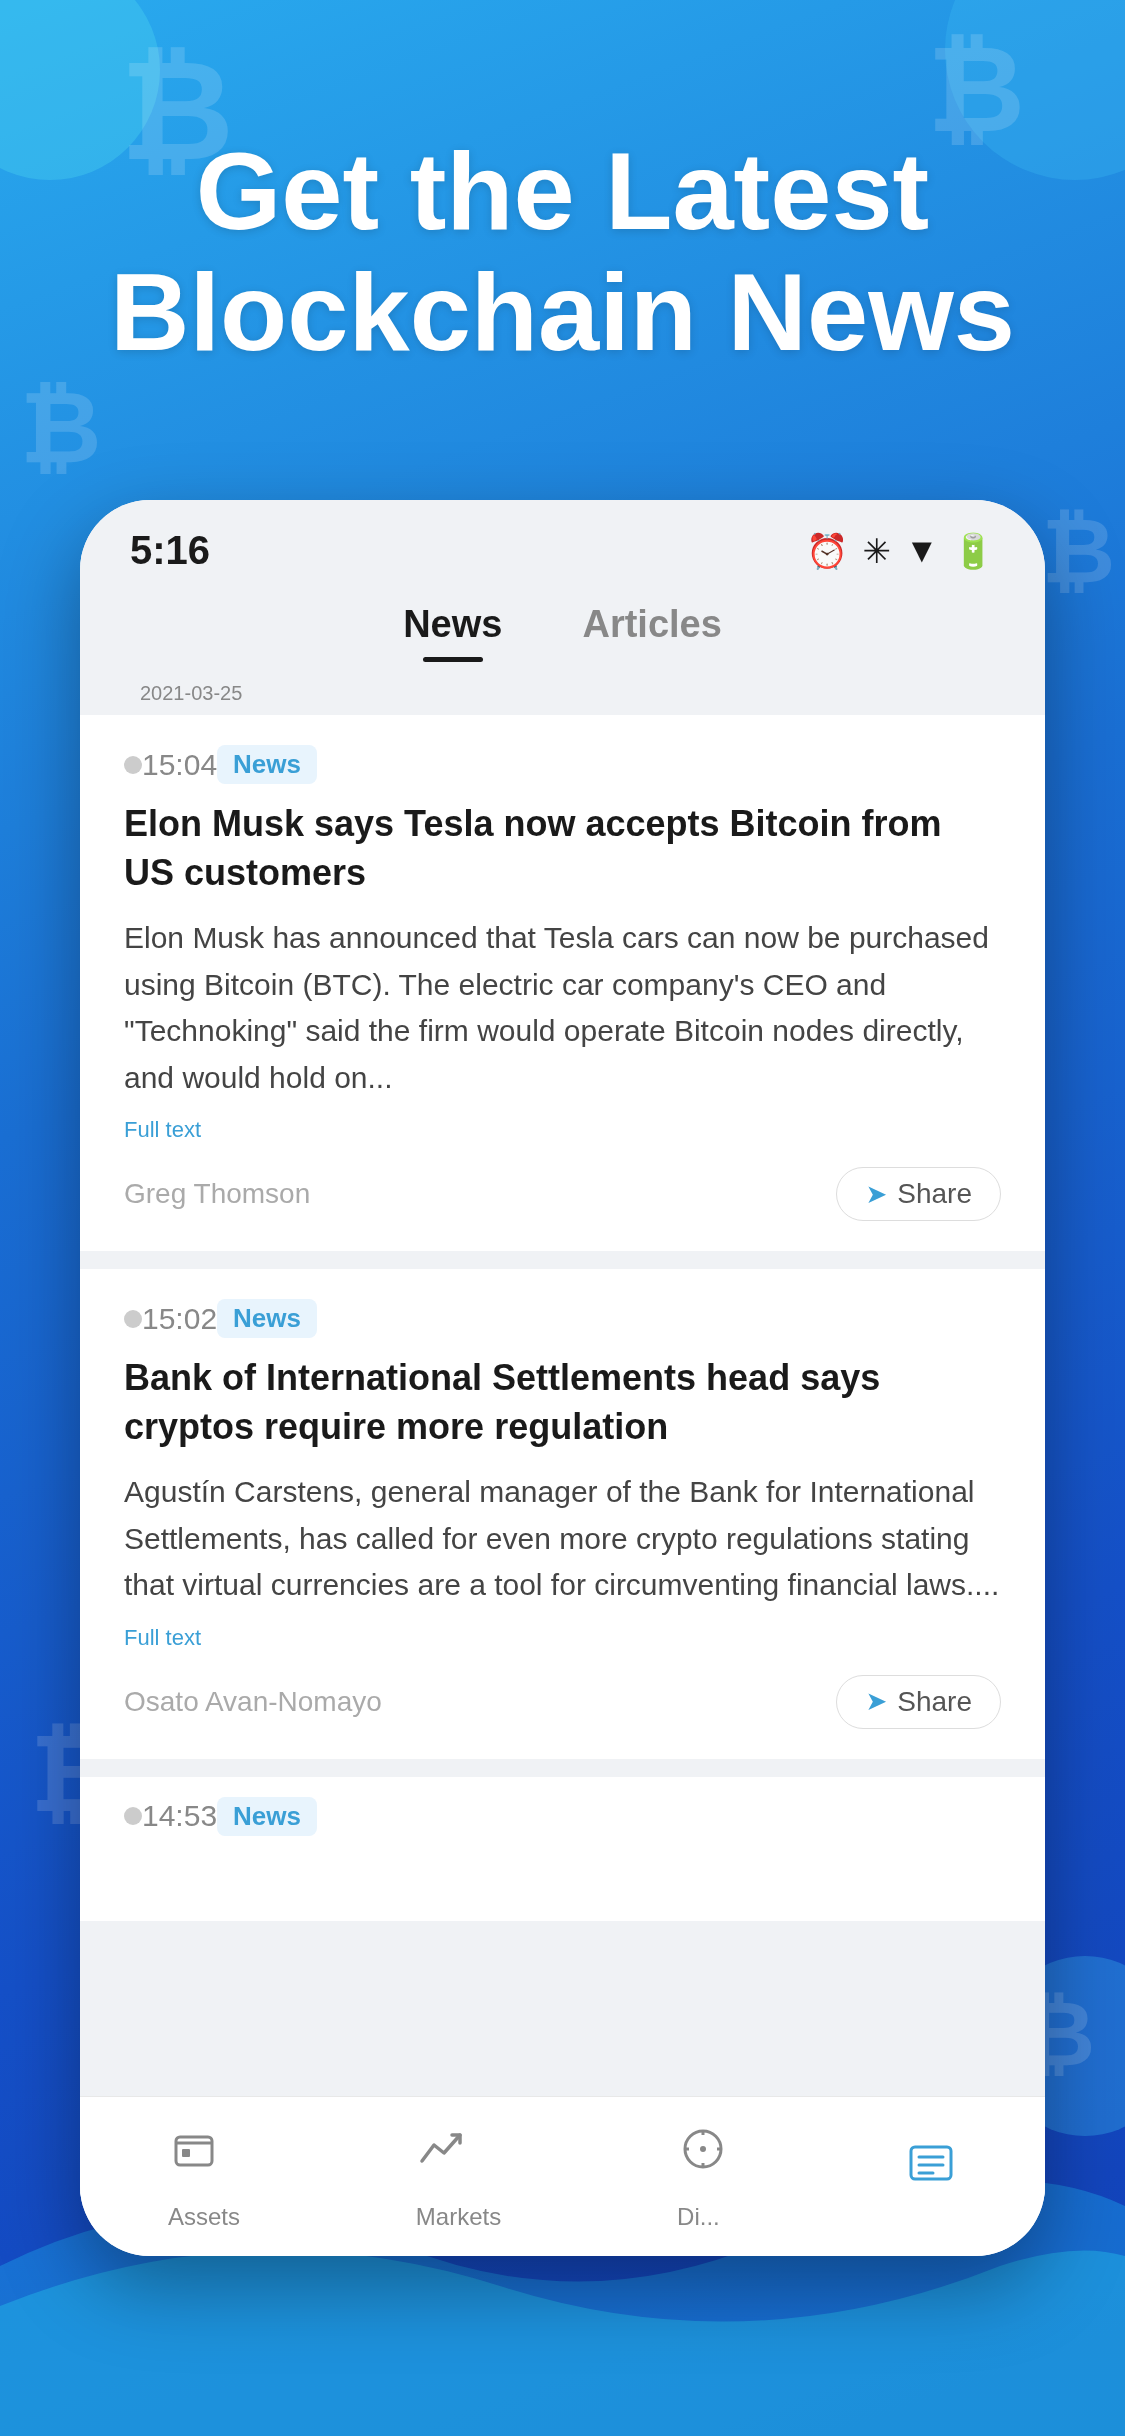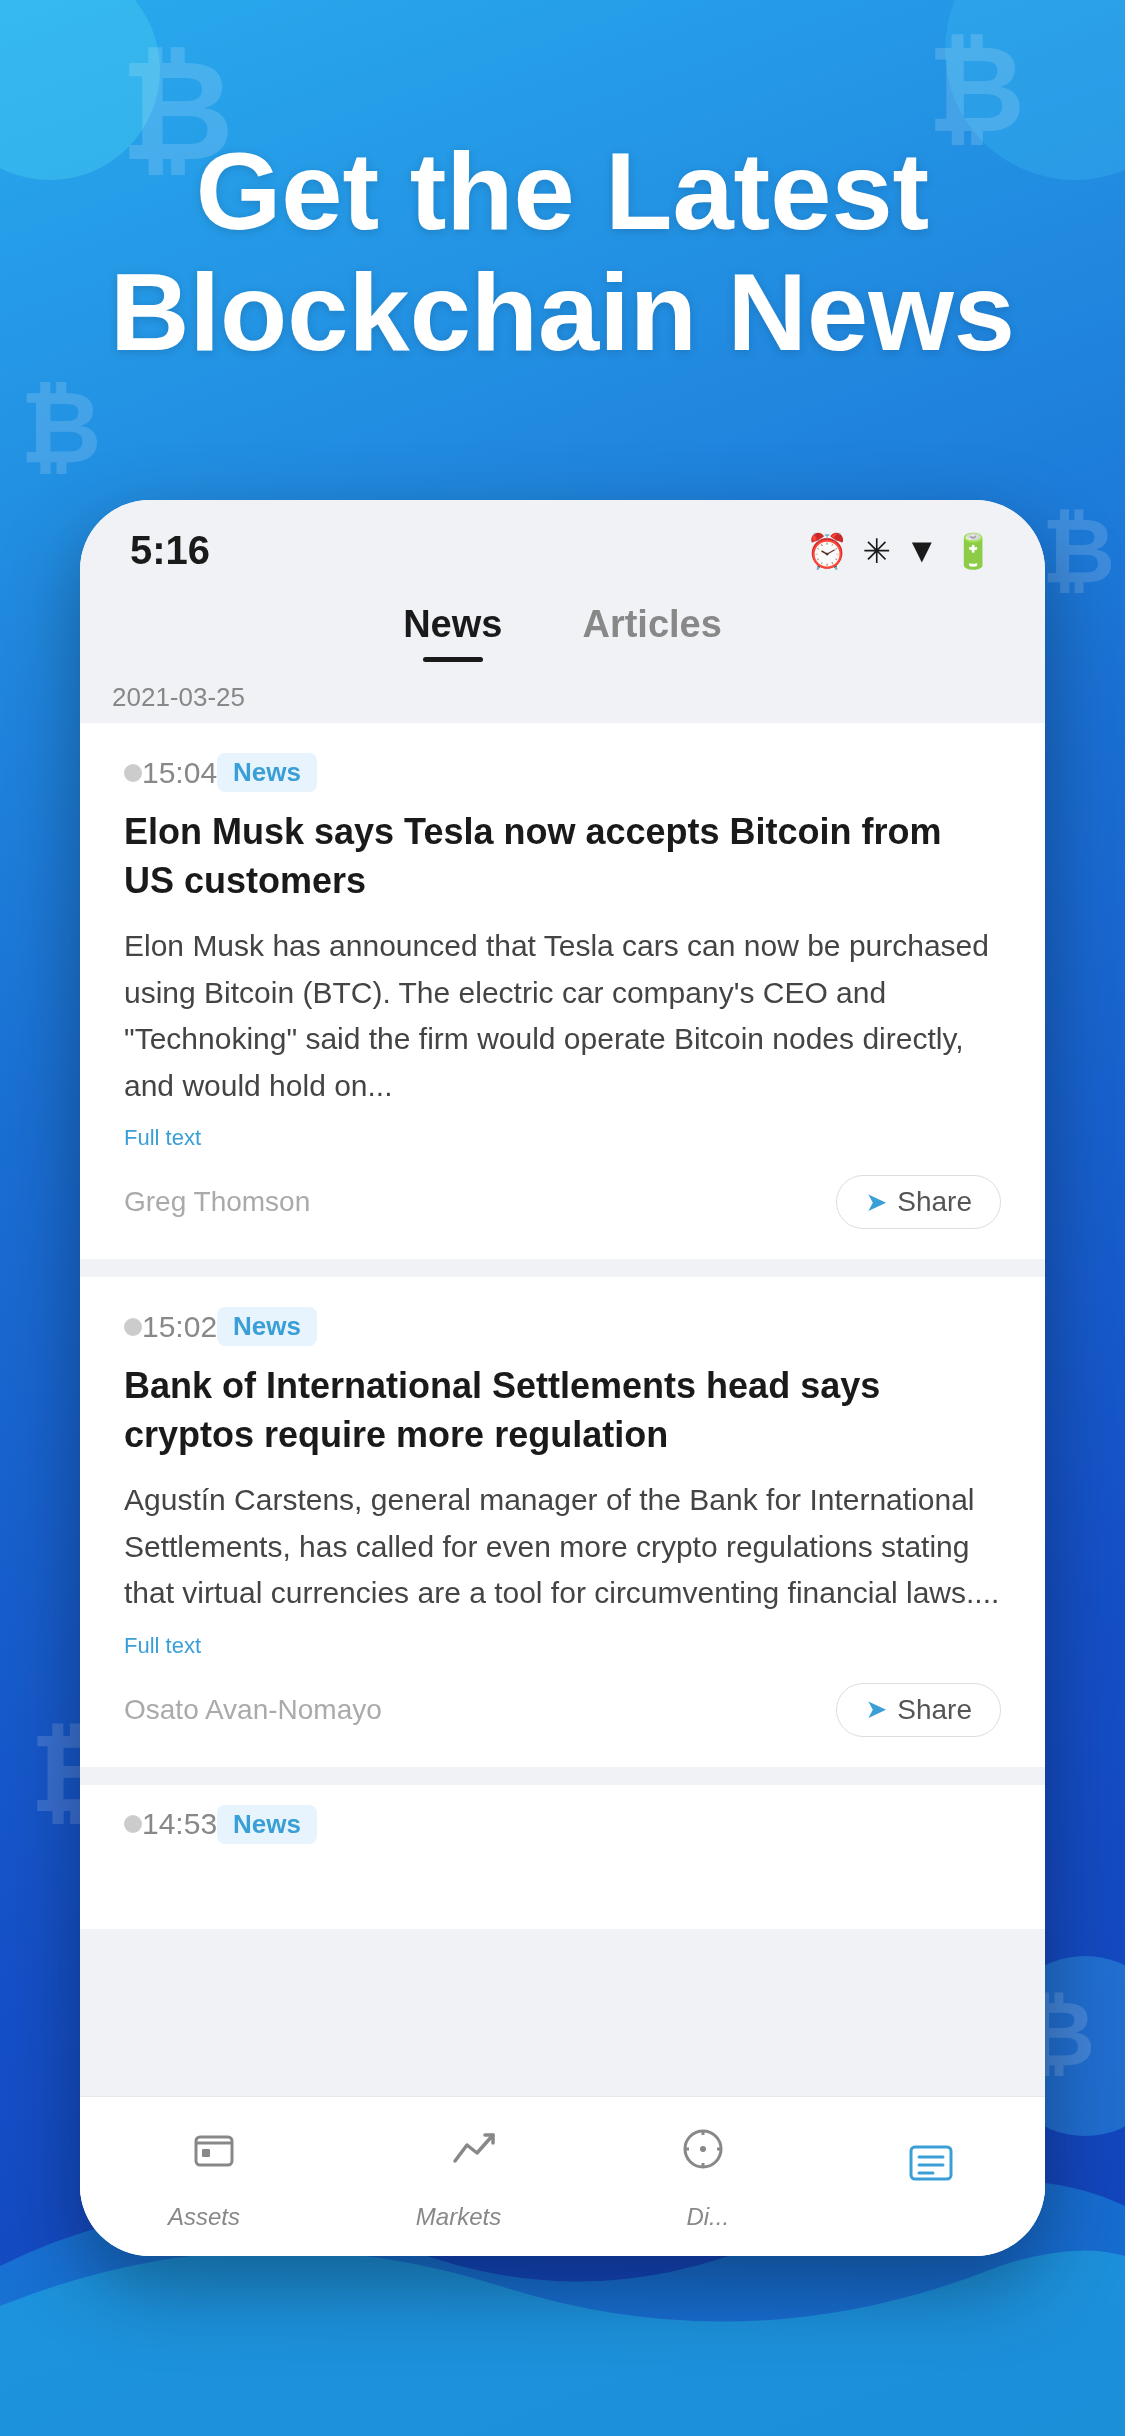--- a/index.html
+++ b/index.html
@@ -143,22 +143,22 @@
 
     
     .content-area {
       background: #f0f2f5;
       overflow: hidden;
       height: calc(100% - 220px);
     }
 
     
     .date-header {
-      padding: 20px 32px 10px;
-      font-size: 26px;
+      padding: 20px 60px 10px;
+      font-size: 20px;
       color: #888;
       font-weight: 400;
     }
 
     
     .news-item {
       background: #fff;
       margin: 0 0 18px 0;
       padding: 30px 44px;
     }
@@ -238,23 +238,22 @@
       height: 160px;
       background: #fff;
       display: flex;
       justify-content: space-around;
       align-items: center;
       border-top: 1px solid #e8e8e8;
     }
     .nav-item {
       display: flex;
       flex-direction: column;
-      align-items: flex-end;
+      align-items: flex-start;
       gap: 16px;
-      font-style: italic;
     }
     .nav-icon {
       font-size: 52px;
       color: #888;
     }
     .nav-icon.active {
       color: #3a9fd6;
     }
     .nav-label {
       font-size: 24px;

